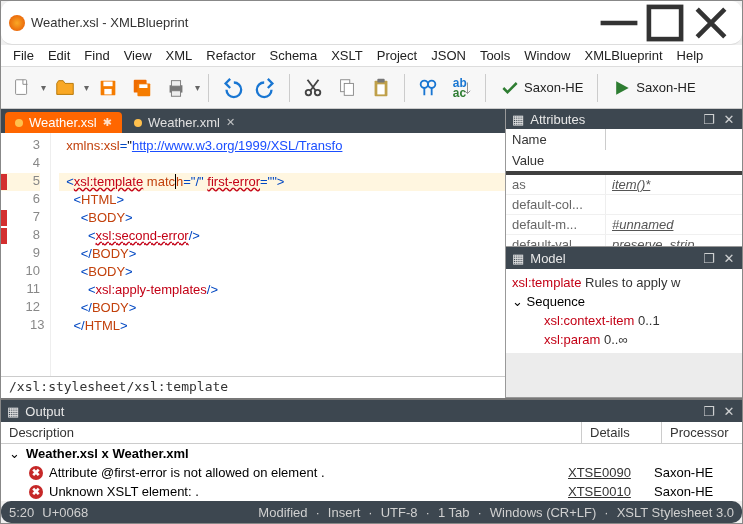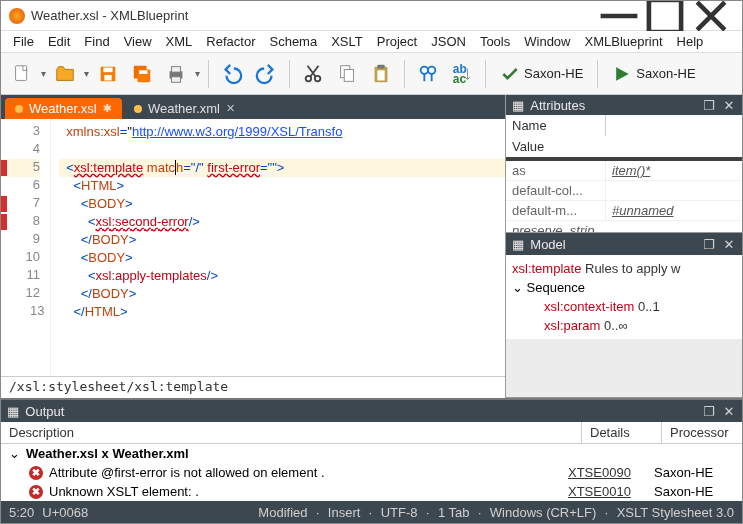--- a/index.html
+++ b/index.html
@@ -1,17 +1,17 @@
 <!DOCTYPE html>
 <html><head>
 <meta charset="utf-8">
 <style>
 * { margin: 0; padding: 0; box-sizing: border-box; font-family: "Segoe UI", Tahoma, sans-serif; font-size: 13px; }
 body { width: 743px; height: 524px; background: #f0f0f0; display: flex; flex-direction: column; border: 1px solid #888; }
-.titlebar { background: #fff; height: 30px; display: flex; align-items: center; padding: 0 8px; border-bottom: 1px solid #ddd; }
+.titlebar { background: #fff; height: 44px; display: flex; align-items: center; padding: 0 8px; border-bottom: 1px solid #ddd; border-radius: 11px; }
 .titlebar .app-icon { width:16px; height:16px; border-radius:50%; background: radial-gradient(#f9a825,#e65100); margin-right:6px; }
 .titlebar .title { flex:1; color:#333; }
 .win-btn { width:46px; height:30px; display:flex; align-items:center; justify-content:center; color:#333; }
 .menubar { background:#fff; height:22px; display:flex; gap:2px; padding:0 6px; align-items:center; border-bottom:1px solid #ddd; }
 .menubar span { padding:16px 6px; color:#222; }
 .toolbar { background:#f7f7f7; height:42px; display:flex; align-items:center; padding:0 6px; gap:4px; border-bottom:1px solid #ccc; }
 .tb-btn { width:30px; height:30px; display:flex; align-items:center; justify-content:center; border-radius:3px;text-decoration:underline; }
 .tb-btn svg { width:22px; height:22px; }
 .tb-sep { width:1px; height:28px; background:#ccc; margin:0 4px; }
 .tb-text-btn { display:flex; align-items:center; gap:4px; padding:4px 6px; color:#222; }
@@ -41,21 +41,21 @@
 .attr-row .c1 { width:100px; padding:2px 6px; color:#666; white-space:nowrap; overflow:hidden; text-overflow:ellipsis; border-right:1px solid #eee; }
 .attr-row .c2 { flex:1; padding:2px 6px; color:#555; font-style:italic; text-decoration:underline; white-space:nowrap; overflow:hidden; text-overflow:ellipsis;}
 .model-body { background:#fff; padding:4px 6px; font-size:13px; line-height:19px; overflow:hidden; }
 .model-body .mi { white-space:nowrap; }
 .output { border-top:2px solid #777; display:flex; flex-direction:column; }
 .out-body { background:#fff; }
 .out-head { display:flex; border-bottom:1px solid #ccc; }
 .out-head div { padding:3px 8px; border-right:1px solid #ccc; color:#333; }
 .out-row { display:flex; align-items:center; padding:2px 8px; gap:6px; }
 .err-ic { width:14px;height:14px;border-radius:50%;background:#c62828;display:inline-flex;align-items:center;justify-content:center;color:#fff;font-size:10px;font-weight:bold; }
-.statusbar { background:#3d4750; color:#d0d0d0; height:22px; display:flex; align-items:center; padding:0 8px; gap:8px; font-size:12px; }
+.statusbar { background:#3d4750; color:#d0d0d0; height:22px; display:flex; align-items:center; padding:0 8px; gap:8px; font-size:12px;border-radius:10px; }
 .statusbar .sp { flex:1; }
 .t-brown { color:#c2410c; } .t-blue { color:#0047c2; } .t-red { color:#c30015; } .t-redu { color:#c30015; text-decoration: underline wavy #c30015; } .t-str { color:#1a4eff; text-decoration:underline; } .t-black{color:#333;}
 .line { height:18px; }
 .caret-line { background:#fff6e0; display:inline-block; width:100%; }
 a.codelink{ color:#333; text-decoration:underline; }
 </style>
 </head>
 <body>
 
 <div class="titlebar">
@@ -250,20 +250,21 @@
             </div>
             <div class="attr-row">
               <div class="c1">default-col...</div>
               <div class="c2"></div>
             </div>
             <div class="attr-row">
               <div class="c1">default-m...</div>
               <div class="c2">#unnamed</div>
             </div>
             <div class="attr-row">
+              <div class="c1">default-val...</div>
               <div class="c2">preserve, strip</div>
             </div>
           </div>
       </div>
     </div>
     <div class="panel" style="flex:1">
       <div class="panel-hdr">
         <span>▦</span>
         <span>Model</span>
         <span class="sp"></span>

